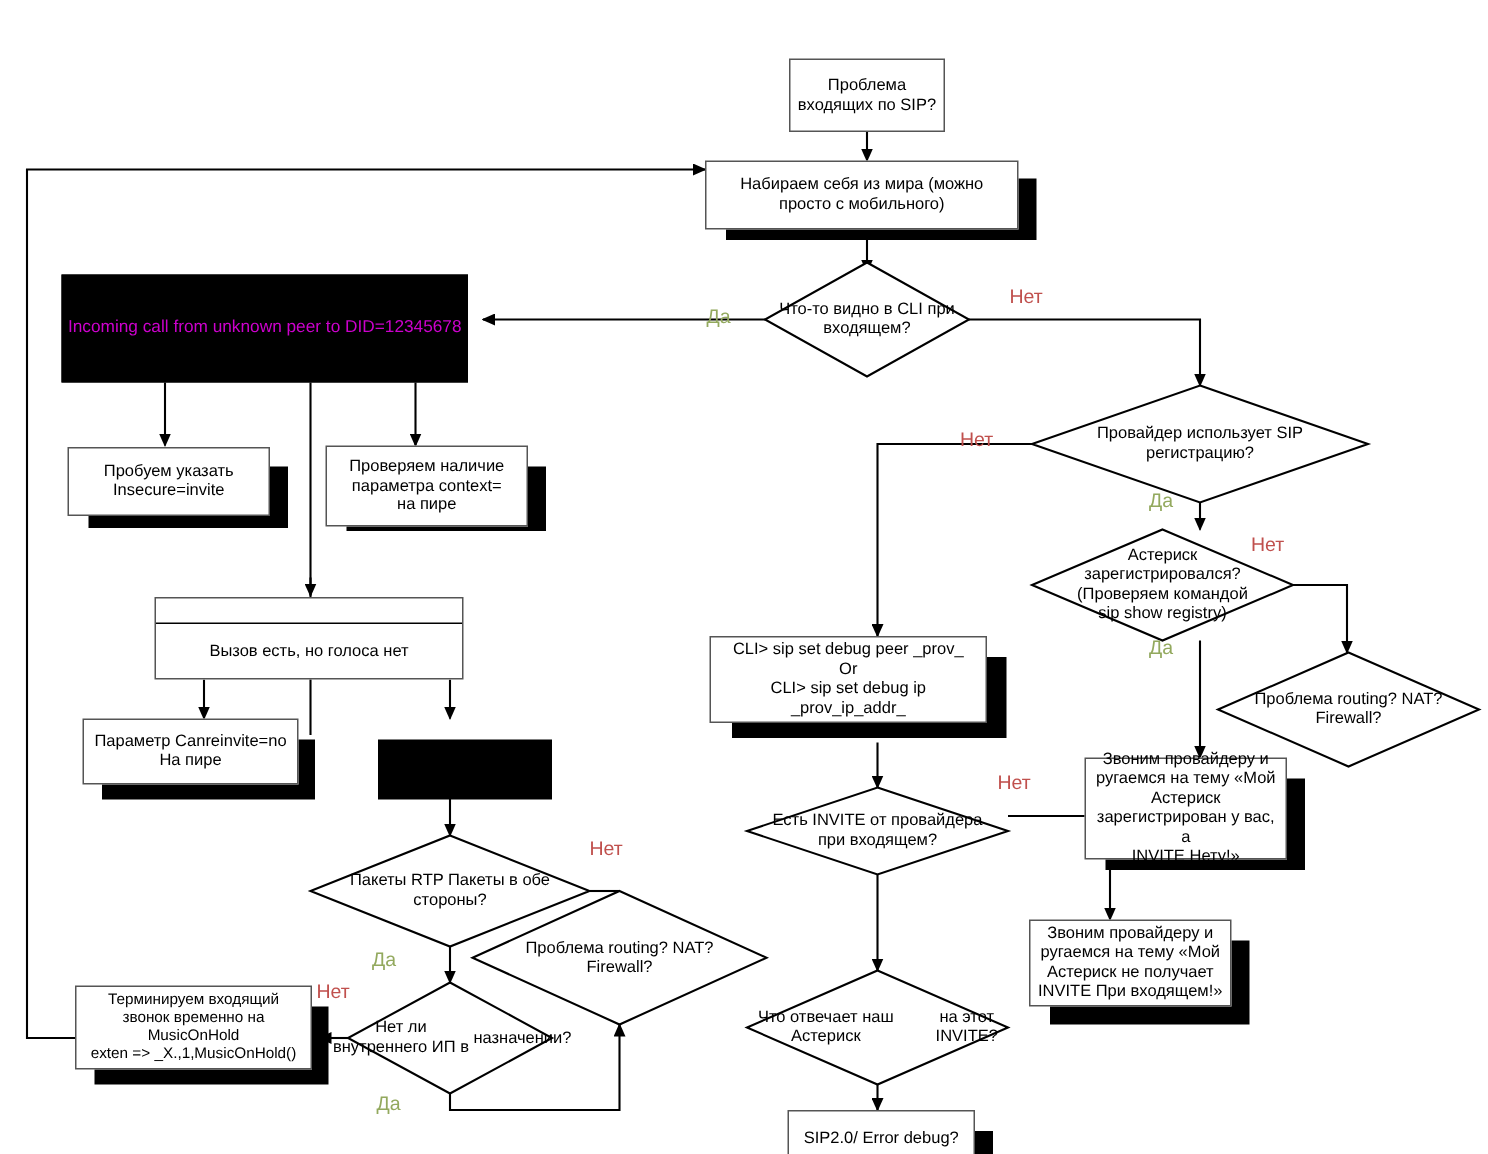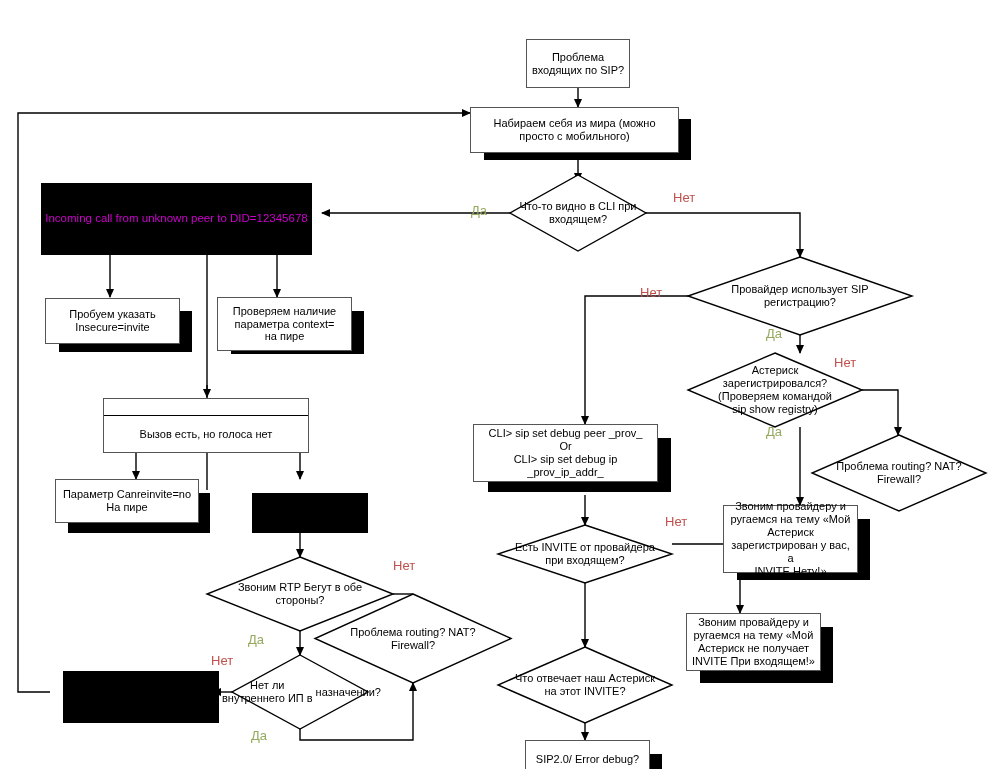--- a/index.html
+++ b/index.html
@@ -225,21 +225,21 @@
     <span>На пире</span>
   </div>
 
   <div class="shadow" style="left:252px;top:458px;width:116px;height:40px;"></div>
 
   <div class="diamond" style="left:207px;top:522px;width:186px;height:74px;">
     <svg width="186" height="74" viewBox="0 0 186 74">
       <polygon points="93,0 186,37 93,74 0,37" fill="#ffffff" stroke="#000" stroke-width="1.4"></polygon>
     </svg>
     <div class="dlabel" style="flex-direction:column;">
-      <span>Звоним RTP Бегут в обе</span>
+      <span>Пакеты RTP Пакеты в обе</span>
       <span>стороны?</span>
     </div>
   </div>
   <div class="elabel no" style="left:393px;top:523px;">Нет</div>
   <div class="elabel yes" style="left:248px;top:597px;">Да</div>
 
   <div class="diamond" style="left:315px;top:559px;width:196px;height:89px;">
     <svg width="196" height="89" viewBox="0 0 196 89">
       <polygon points="98,0 196,44.5 98,89 0,44.5" fill="#ffffff" stroke="#000" stroke-width="1.4"></polygon>
     </svg>
@@ -255,20 +255,26 @@
     </svg>
     <div class="dlabel" style="flex-direction:row;width:170px;left:-17px;">
       <span>Нет ли внутреннего ИП в</span>
       <span>назначении?</span>
     </div>
   </div>
   <div class="elabel no" style="left:211px;top:618px;">Нет</div>
   <div class="elabel yes" style="left:251px;top:693px;">Да</div>
 
   <div class="shadow" style="left:63px;top:636px;width:156px;height:52px;"></div>
+  <div class="node box" style="left:50px;top:622px;width:158px;height:56px;flex-direction:column;font-size:10.2px;">
+    <span>Терминируем входящий</span>
+    <span>звонок временно на</span>
+    <span>MusicOnHold</span>
+    <span>exten =&gt; _X.,1,MusicOnHold()</span>
+  </div>
 
   <div class="diamond" style="left:688px;top:222px;width:224px;height:78px;">
     <svg width="224" height="78" viewBox="0 0 224 78">
       <polygon points="112,0 224,39 112,78 0,39" fill="#ffffff" stroke="#000" stroke-width="1.4"></polygon>
     </svg>
     <div class="dlabel" style="flex-direction:column;">
       <span>Провайдер использует SIP</span>
       <span>регистрацию?</span>
     </div>
   </div>
@@ -314,21 +320,21 @@
       <span>Есть INVITE от провайдера</span>
       <span>при входящем?</span>
     </div>
   </div>
   <div class="elabel no" style="left:665px;top:479px;">Нет</div>
 
   <div class="diamond" style="left:498px;top:612px;width:174px;height:76px;">
     <svg width="174" height="76" viewBox="0 0 174 76">
       <polygon points="87,0 174,38 87,76 0,38" fill="#ffffff" stroke="#000" stroke-width="1.4"></polygon>
     </svg>
-    <div class="dlabel" style="flex-direction:column;width:196px;left:-11px;">
+    <div class="dlabel" style="flex-direction:row;width:196px;left:-11px;">
       <span>Что  отвечает наш Астериск</span>
       <span>на этот INVITE?</span>
     </div>
   </div>
 
   <div class="shadow" style="left:539px;top:719px;width:123px;height:40px;"></div>
   <div class="node box" style="left:525px;top:705px;width:125px;height:39px;">
     <span>SIP2.0/ Error debug?</span>
   </div>
 

